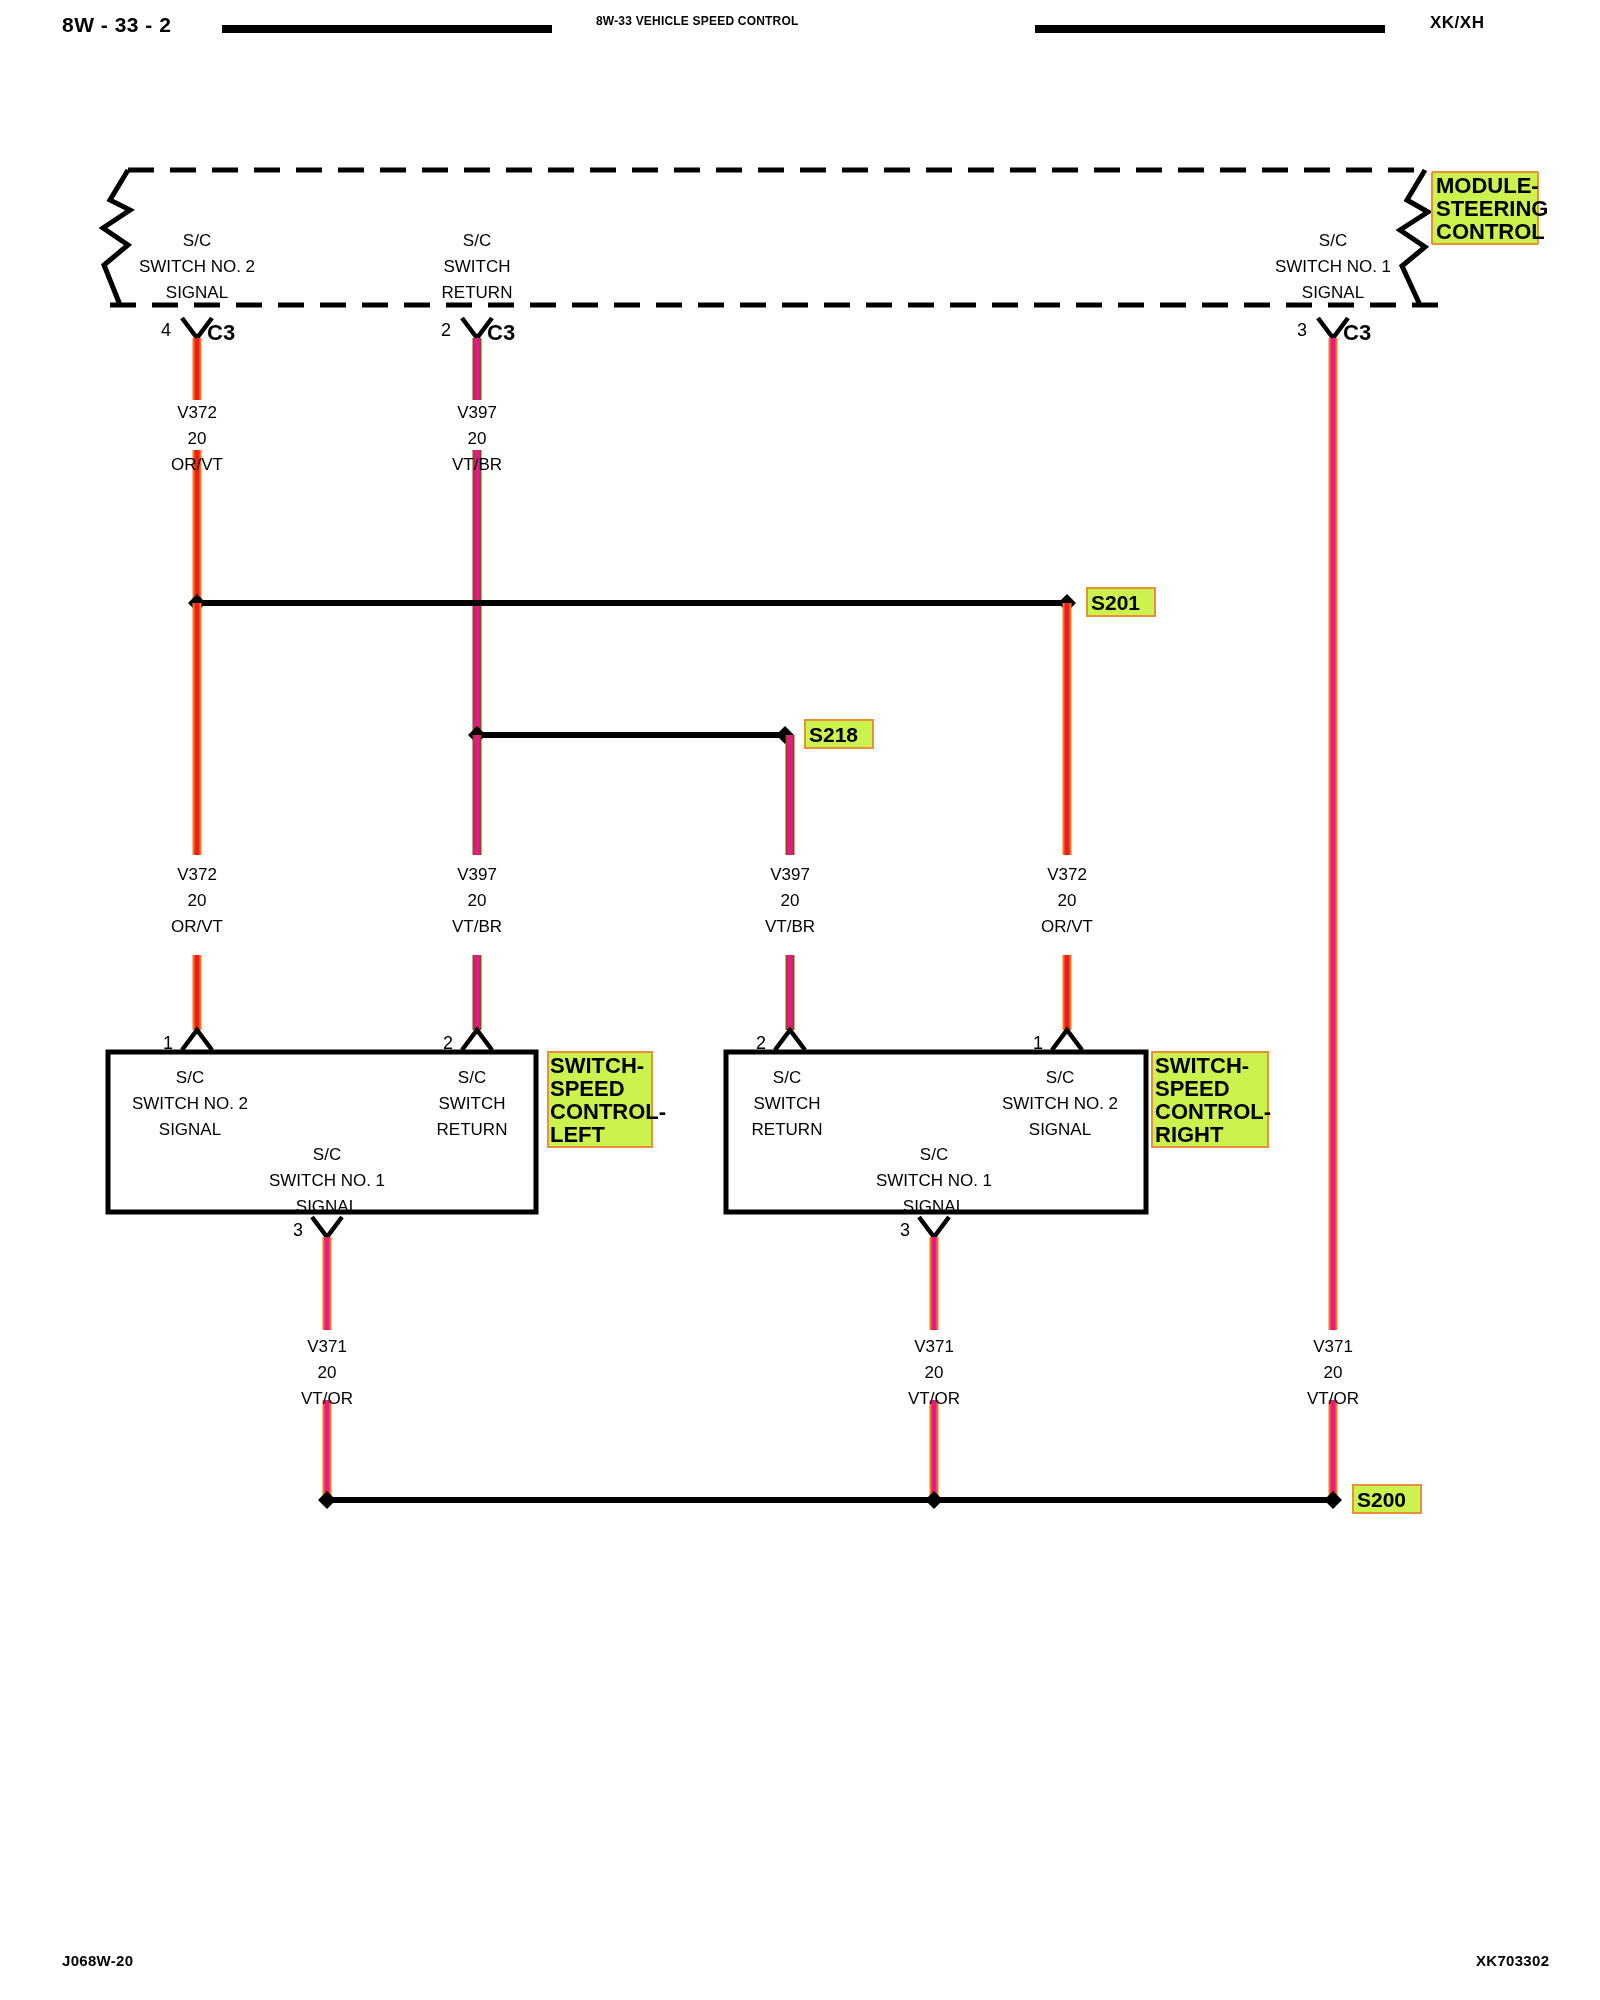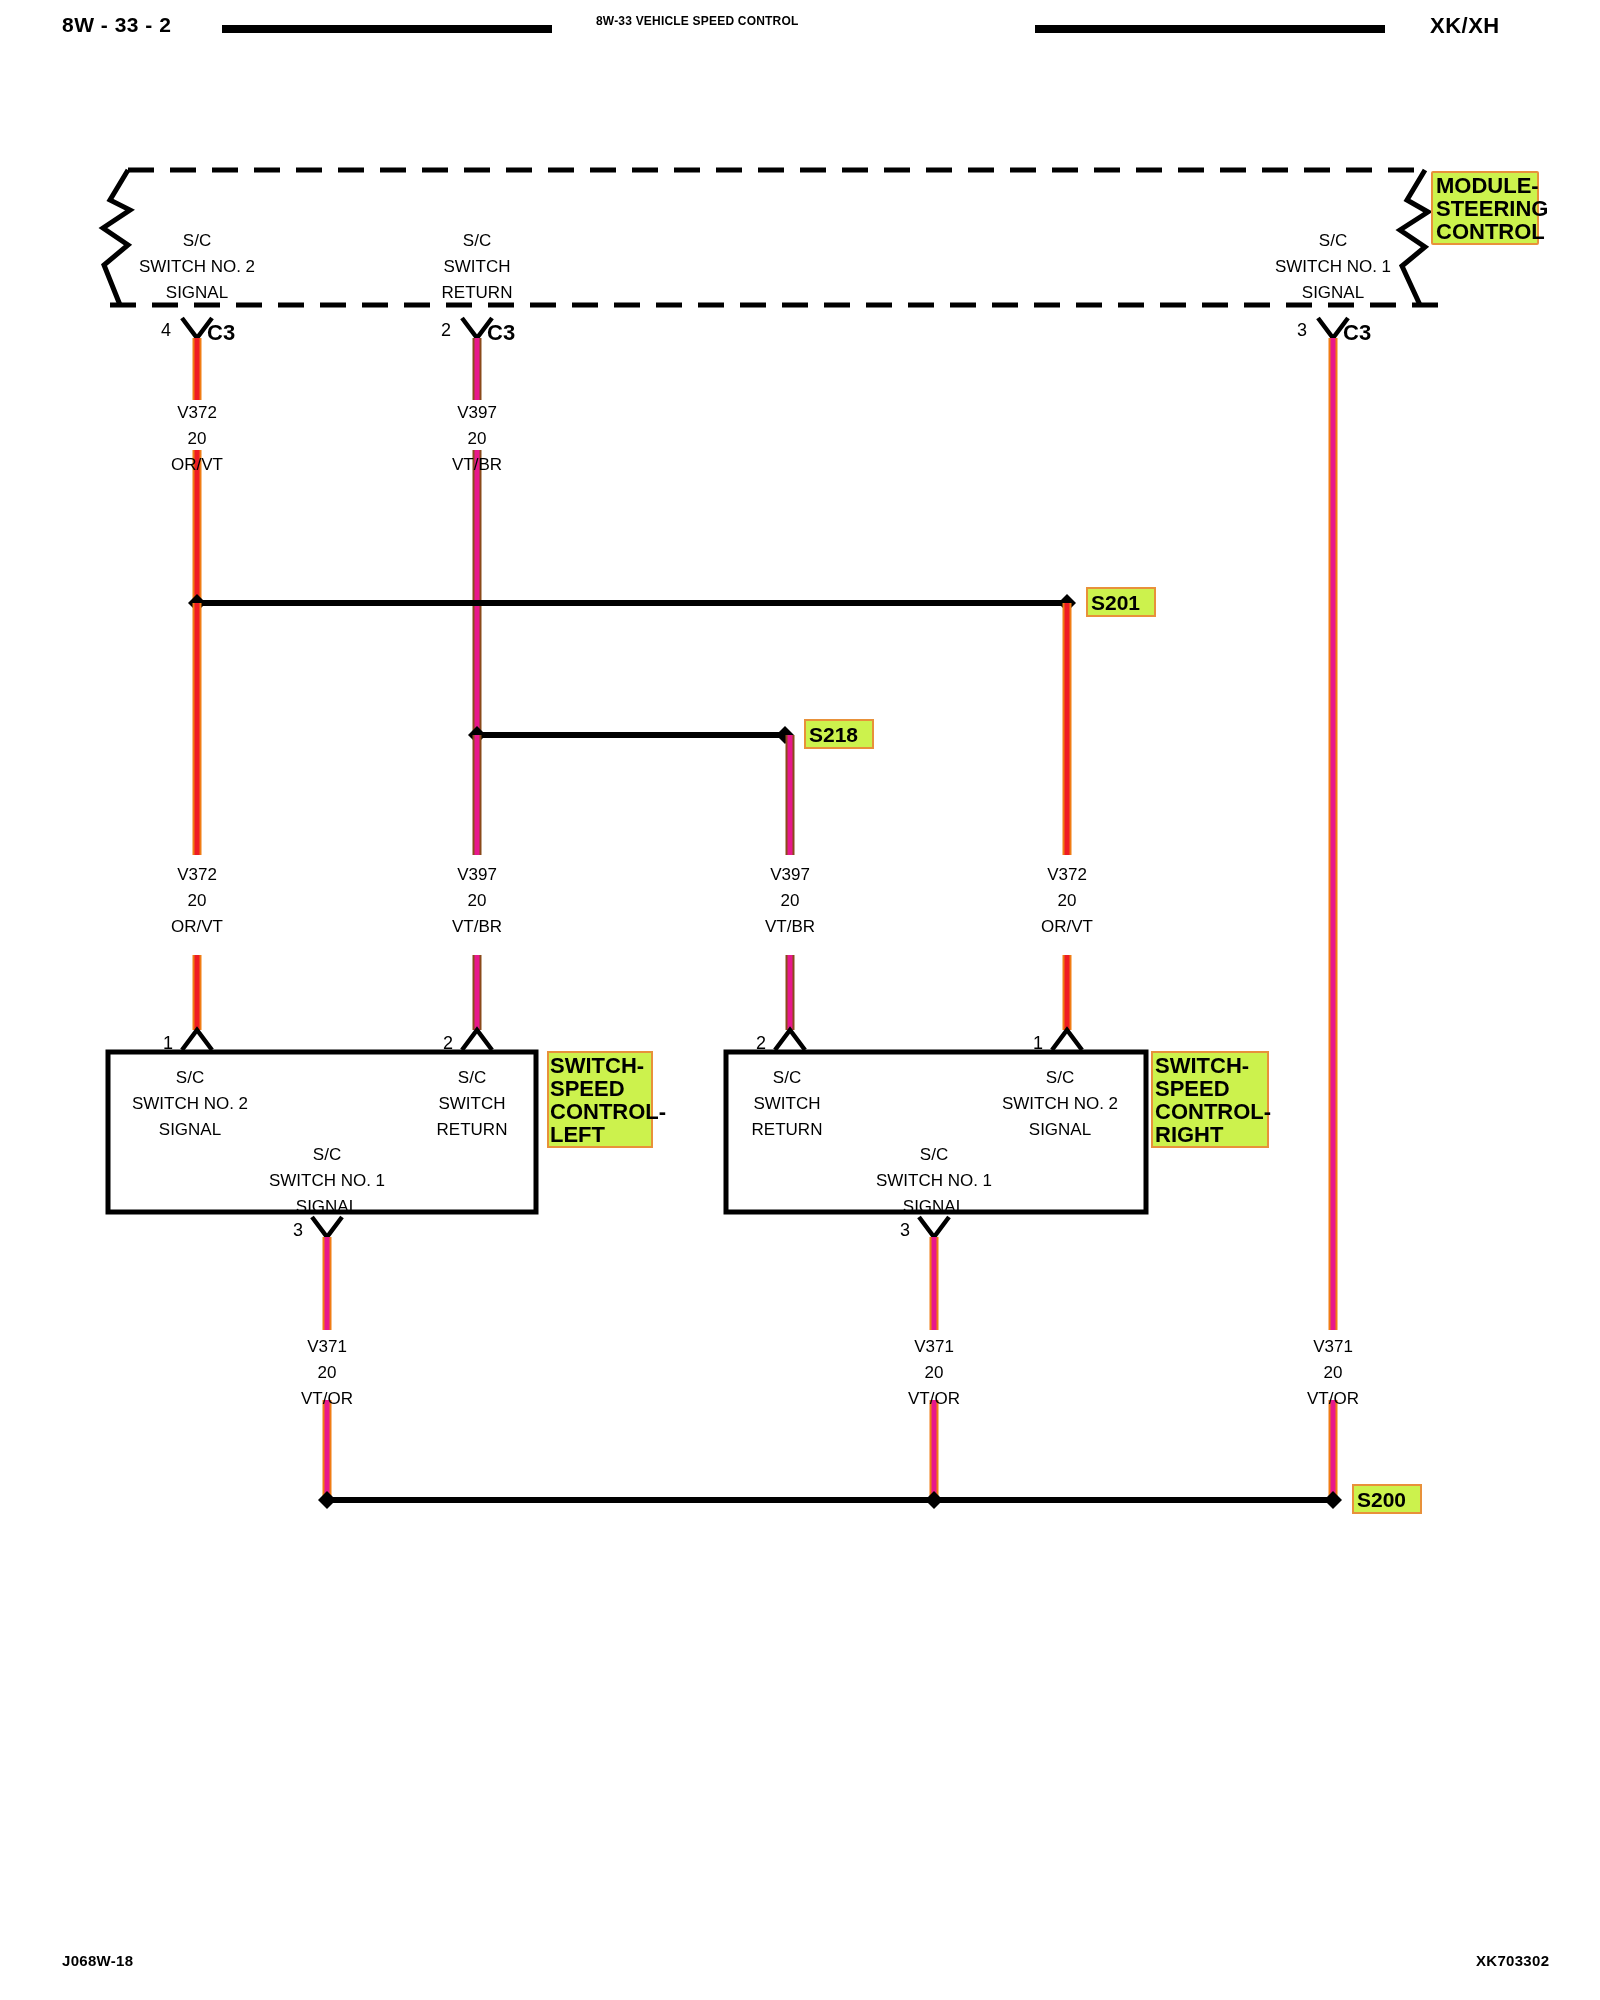--- a/index.html
+++ b/index.html
@@ -10,21 +10,21 @@
     color:#000;overflow:hidden;
   }
   .page{position:absolute;inset:0;}
 
   
   .hdr{position:absolute;top:6px;left:0;width:1373px;height:46px;}
   .hdr-left{position:absolute;left:62px;top:7px;font-size:21px;font-weight:bold;letter-spacing:.5px;}
   .hdr-rule-l{position:absolute;left:222px;top:19px;width:330px;height:8px;background:#000;}
   .hdr-title{position:absolute;left:596px;top:8px;font-size:12px;font-weight:bold;letter-spacing:.2px;}
   .hdr-rule-r{position:absolute;left:1035px;top:19px;width:350px;height:8px;background:#000;}
-  .hdr-right{position:absolute;left:1430px;top:7px;font-size:22px;font-weight:bold;letter-spacing:.5px;}
+  .hdr-right{position:absolute;left:1430px;top:7px;font-size:17px;font-weight:bold;letter-spacing:.5px;}
 
   
   .ftr-left{position:absolute;left:62px;top:1952px;font-size:15px;font-weight:bold;letter-spacing:.3px;}
   .ftr-right{position:absolute;left:1448px;top:1952px;font-size:15px;font-weight:bold;letter-spacing:.3px;margin-left:28px;}
 
   
   svg.diagram{position:absolute;left:0;top:0;width:1600px;height:2000px;}
   .wire-txt{font-family:"Liberation Sans", sans-serif;font-size:17px;fill:#000;text-anchor:middle;}
   .box-txt{font-family:"Liberation Sans", sans-serif;font-size:17px;fill:#000;text-anchor:middle;}
   .pin-txt{font-family:"Liberation Sans", sans-serif;font-size:18px;fill:#000;text-anchor:middle;}
@@ -273,16 +273,16 @@
       <line x1="327" y1="1500" x2="1333" y2="1500" stroke="#000" stroke-width="6"></line>
       <path d="M 327 1491 L 336 1500 L 327 1509 L 318 1500 Z" fill="#000"></path>
       <path d="M 934 1491 L 943 1500 L 934 1509 L 925 1500 Z" fill="#000"></path>
       <path d="M 1333 1491 L 1342 1500 L 1333 1509 L 1324 1500 Z" fill="#000"></path>
       <rect class="hl" x="1353" y="1485" width="68" height="28"></rect>
       <text class="splice-txt" x="1357" y="1507">S200</text>
     </g>
 
   </svg>
 
-  <div class="ftr-left">J068W-18</div>
+  <div class="ftr-left">J068W-20</div>
   <div class="ftr-right">XK703302</div>
 
 </div>
 
 </body></html>

